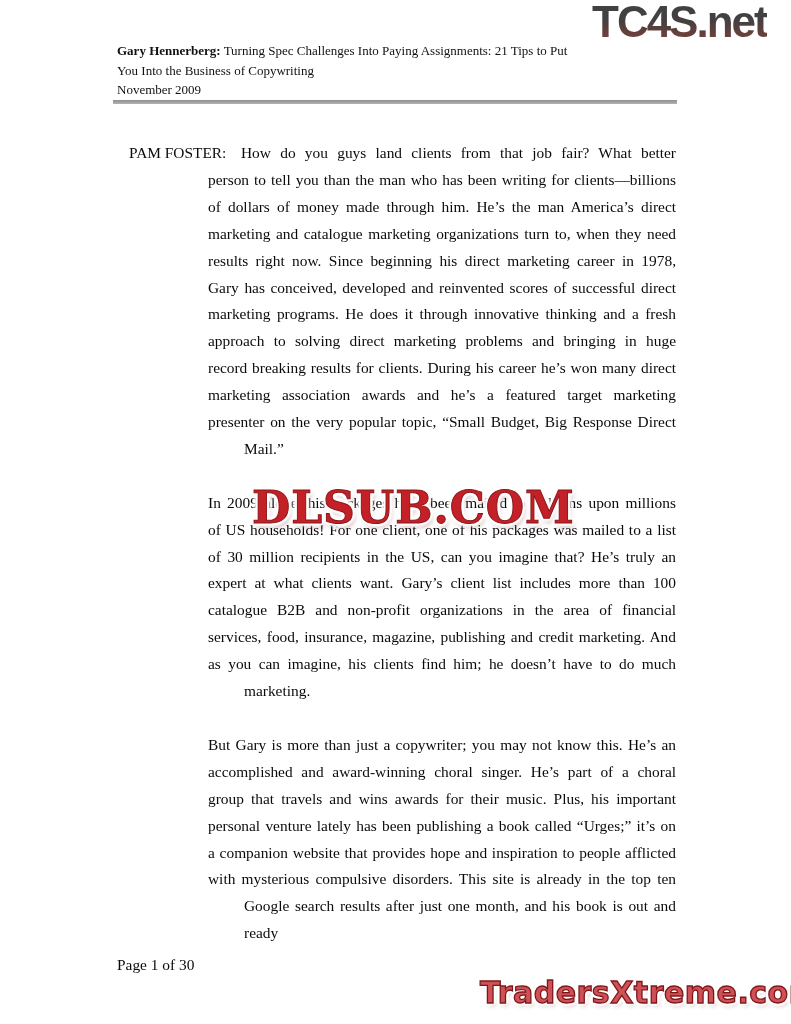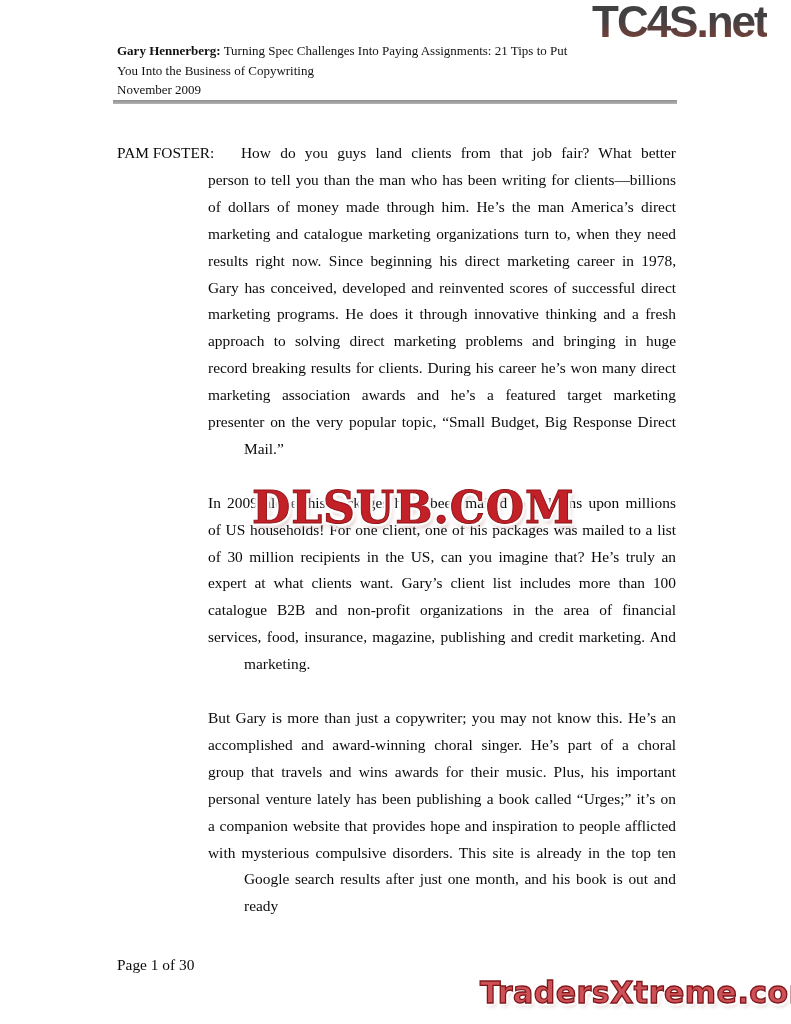--- a/index.html
+++ b/index.html
@@ -27,21 +27,21 @@
   }
   .header .bold { font-weight:700; }
 
   .rule {
     position:absolute; left:113px; top:100px; width:564px; height:4px;
     background:linear-gradient(#8f8f8f,#b3b3b3);
   }
 
   
   .transcript { position:absolute; left:117px; top:140px; width:559px; font-size:15.4px; color:#0a0a0a; }
-  .speaker { position:absolute; left:0; top:0; line-height:26.9px; }
+  .speaker { position:absolute; left:12px; top:0; line-height:26.9px; }
   .paras { margin-left:91px; }
   .para { margin:0 0 26.9px 0; }
   .line {
     line-height:26.9px;
     text-align:justify; text-align-last:justify; text-justify:inter-word;
   }
   .line.last { text-align-last:left;margin-left:36px; }
   .line.first-indent { padding-left:33px; }
 
   
@@ -106,20 +106,21 @@
           <div class="line">presenter on the very popular topic, “Small Budget, Big Response Direct</div>
           <div class="line last">Mail.”</div>
         </div>
         <div class="para">
           <div class="line">In 2009 alone, his packages have been mailed to millions upon millions</div>
           <div class="line">of US households! For one client, one of his packages was mailed to a list</div>
           <div class="line">of 30 million recipients in the US, can you imagine that? He’s truly an</div>
           <div class="line">expert at what clients want. Gary’s client list includes more than 100</div>
           <div class="line">catalogue B2B and non-profit organizations in the area of financial</div>
           <div class="line">services, food, insurance, magazine, publishing and credit marketing. And</div>
+          <div class="line">as you can imagine, his clients find him; he doesn’t have to do much</div>
           <div class="line last">marketing.</div>
         </div>
         <div class="para">
           <div class="line">But Gary is more than just a copywriter; you may not know this. He’s an</div>
           <div class="line">accomplished and award-winning choral singer. He’s part of a choral</div>
           <div class="line">group that travels and wins awards for their music. Plus, his important</div>
           <div class="line">personal venture lately has been publishing a book called “Urges;” it’s on</div>
           <div class="line">a companion website that provides hope and inspiration to people afflicted</div>
           <div class="line">with mysterious compulsive disorders. This site is already in the top ten</div>
           <div class="line last">Google search results after just one month, and his book is out and ready</div>

